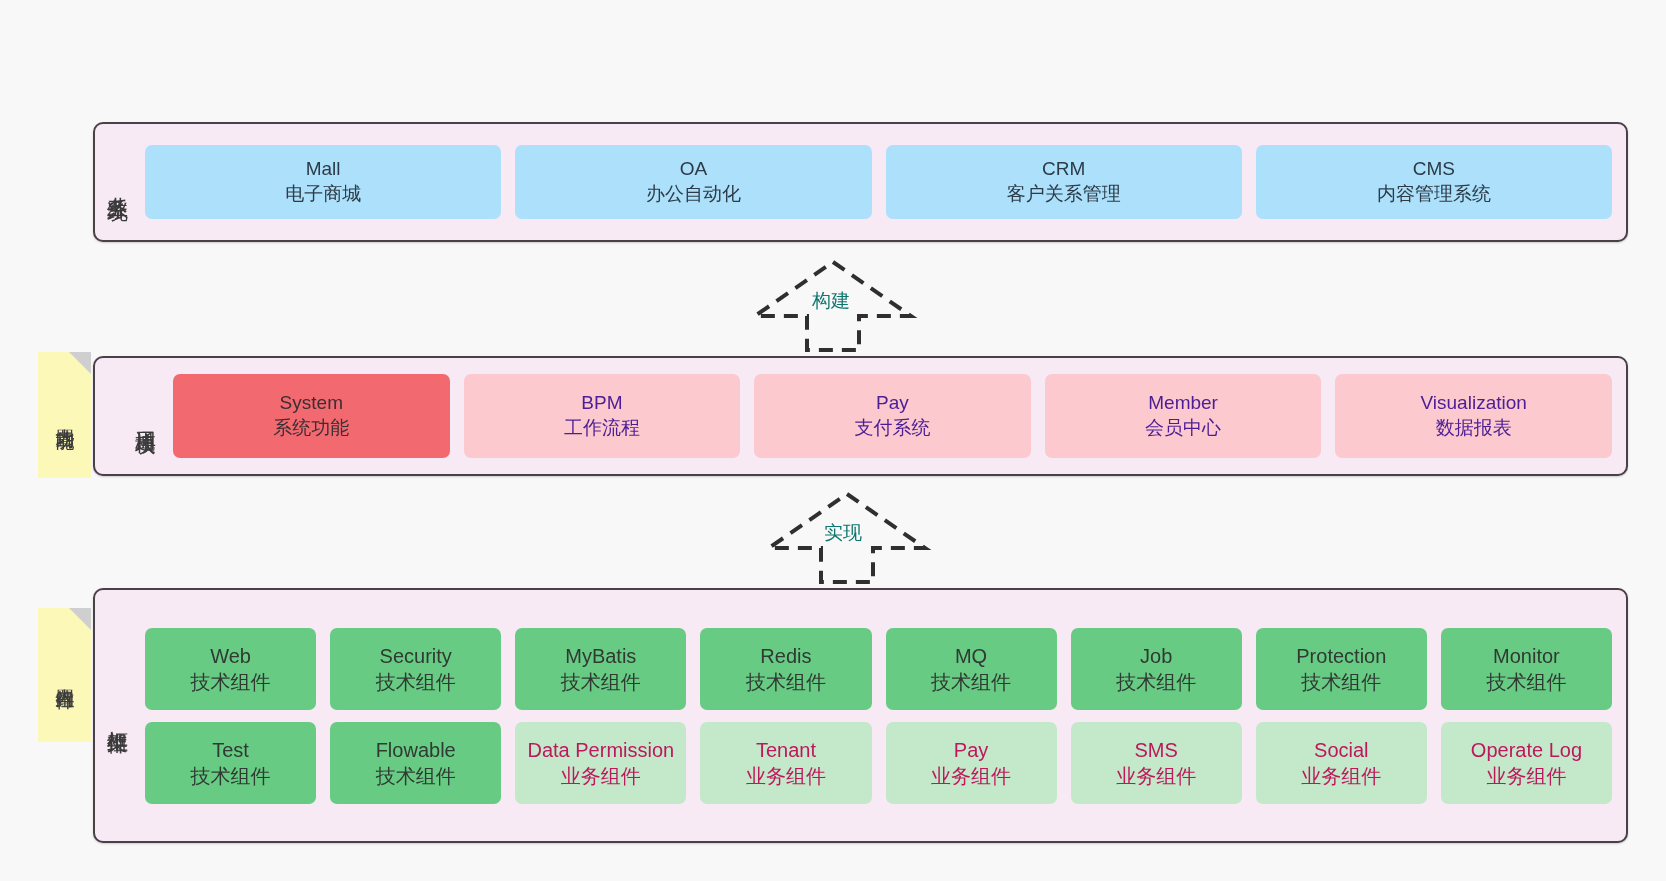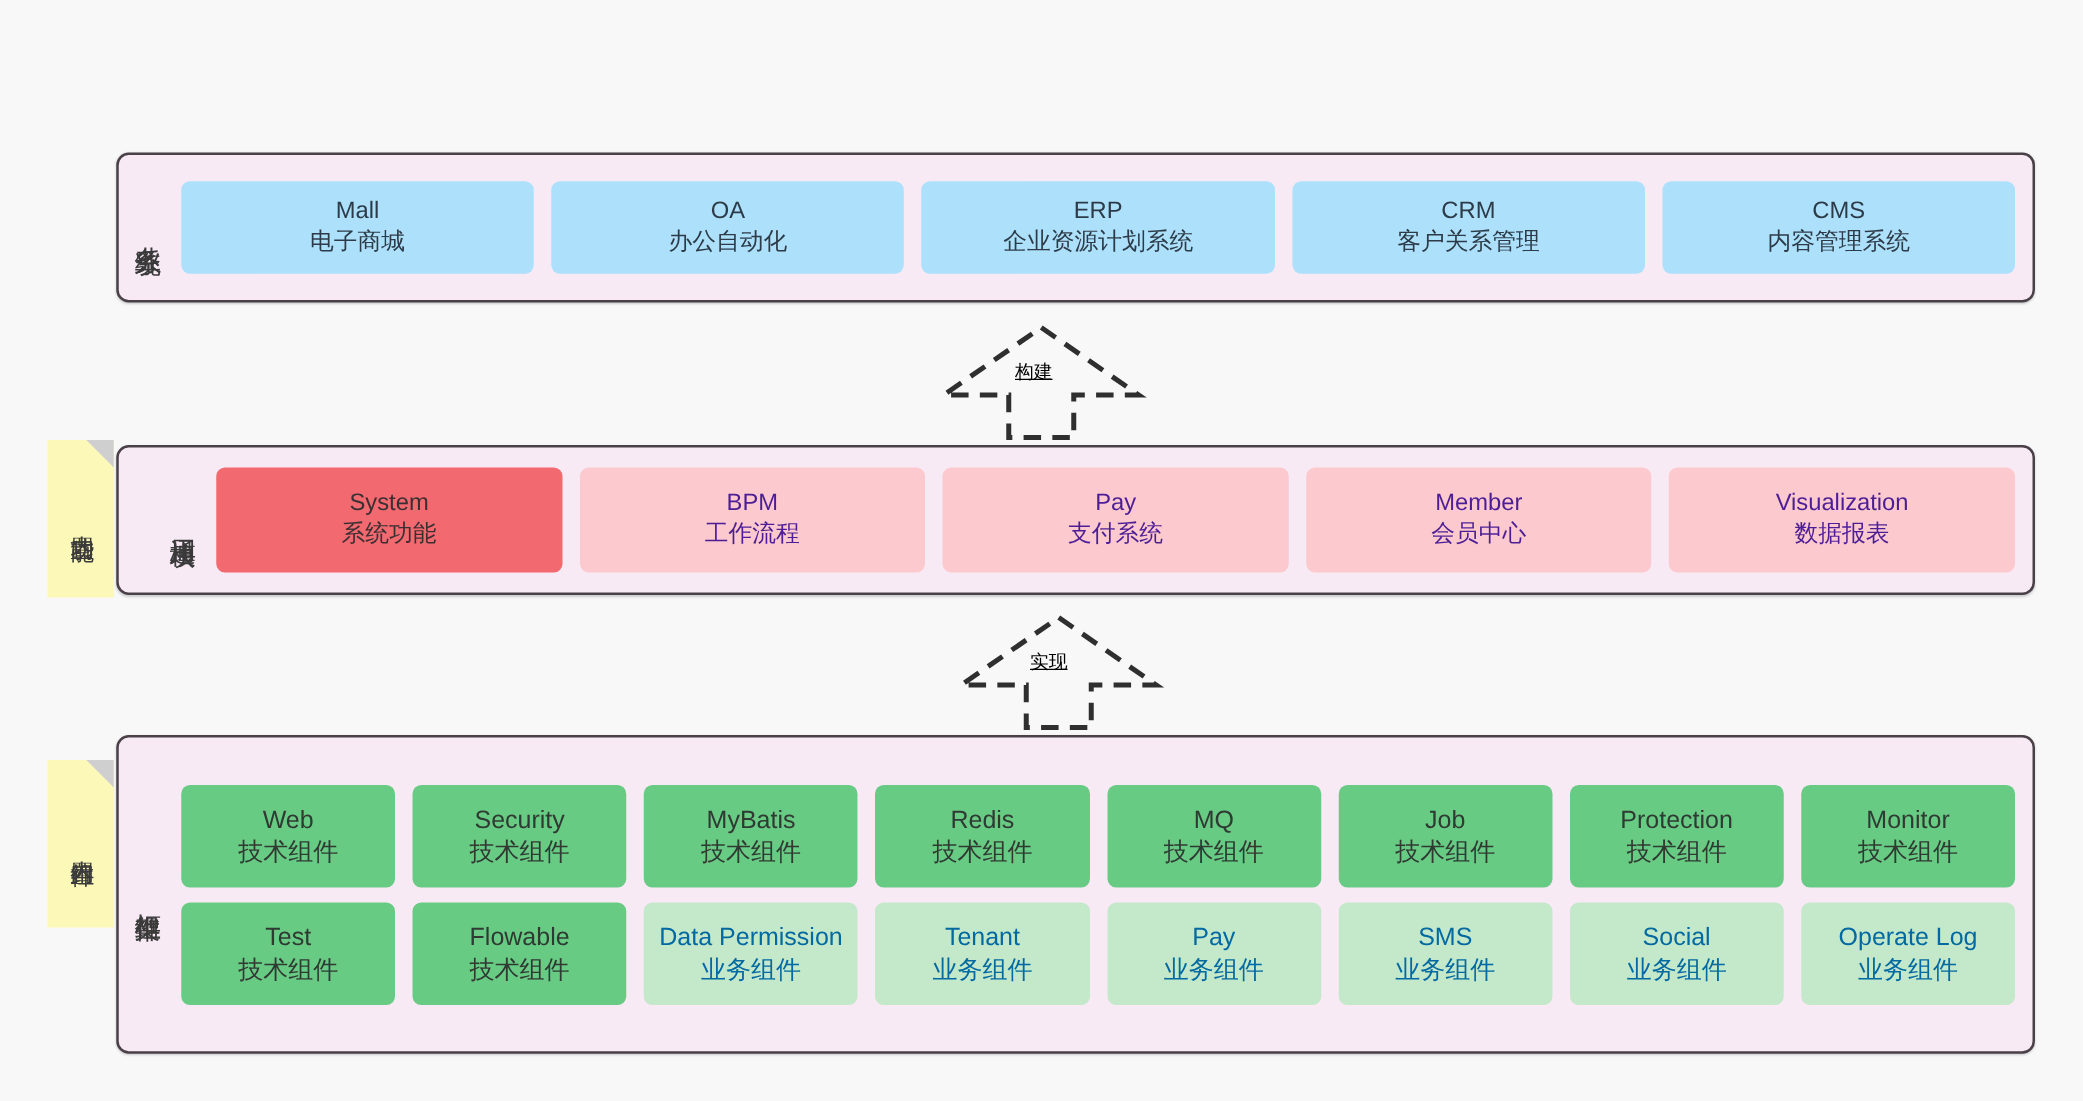--- a/index.html
+++ b/index.html
@@ -63,21 +63,21 @@
     padding: 4px 2px;
     user-select: none;
   }
   .card .en { display: block; }
   .card .cn { display: block; }
 
   .card.blue       { background: #ace0fb; color: #2c3b47; }
   .card.red        { background: #f2696f; color: #3a2f33; }
   .card.pink       { background: #fbc9ce; color: #4c1d95; }
   .card.green      { background: #68cb83; color: #2f3a33; }
-  .card.lightgreen { background: #c4e8ca; color: #0369a1; }
+  .card.lightgreen { background: #c4e8ca; color: #be185d; }
 
   
   #layer-business { left: 93px;  top: 122px; width: 1535px; height: 120px; }
   #layer-business .layer-body { padding-left: 6px; }
   #layer-business .card { height: 74px; }
 
   
   #layer-common { left: 93px; top: 356px; width: 1535px; height: 120px; padding-left: 28px; }
   #layer-common .layer-body { padding-left: 6px; }
   #layer-common .card { height: 84px; }
@@ -112,26 +112,25 @@
     border-left: 22px solid transparent;
     border-top: 22px solid #cfcfcf;
   }
   #sticky-common    { left: 38px; top: 352px; height: 126px; }
   #sticky-framework { left: 38px; top: 608px; height: 134px; }
 
   
   .uml-arrow { position: absolute; z-index: 2; }
   .uml-label {
     position: absolute;
-    font-size: 15px;
-    color: #000000;
+    font-size: 19px;
+    color: #0f766e;
     background: transparent;
     user-select: none;
     white-space: nowrap;
-    text-decoration: underline;
   }
   #arrow-build  { left: 748px; top: 254px; }
   #label-build  { left: 812px; top: 288px; }
   #arrow-impl   { left: 762px; top: 486px; }
   #label-impl   { left: 824px; top: 520px; }
 </style>
 </head>
 <body>
 
 <div id="canvas">
@@ -142,24 +141,20 @@
       <div class="row">
         <div class="card blue">
           <span class="en">Mall</span>
           <span class="cn">电子商城</span>
         </div>
         <div class="card blue">
           <span class="en">OA</span>
           <span class="cn">办公自动化</span>
         </div>
         <div class="card blue">
-          <span class="en">ERP</span>
-          <span class="cn">企业资源计划系统</span>
-        </div>
-        <div class="card blue">
           <span class="en">CRM</span>
           <span class="cn">客户关系管理</span>
         </div>
         <div class="card blue">
           <span class="en">CMS</span>
           <span class="cn">内容管理系统</span>
         </div>
       </div>
     </div>
   </div>

